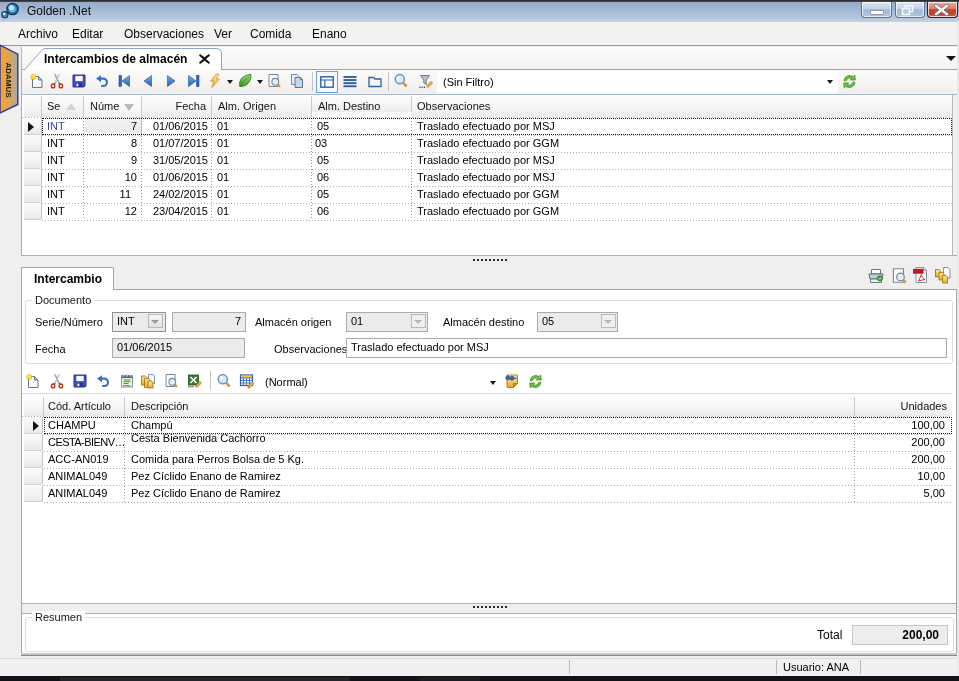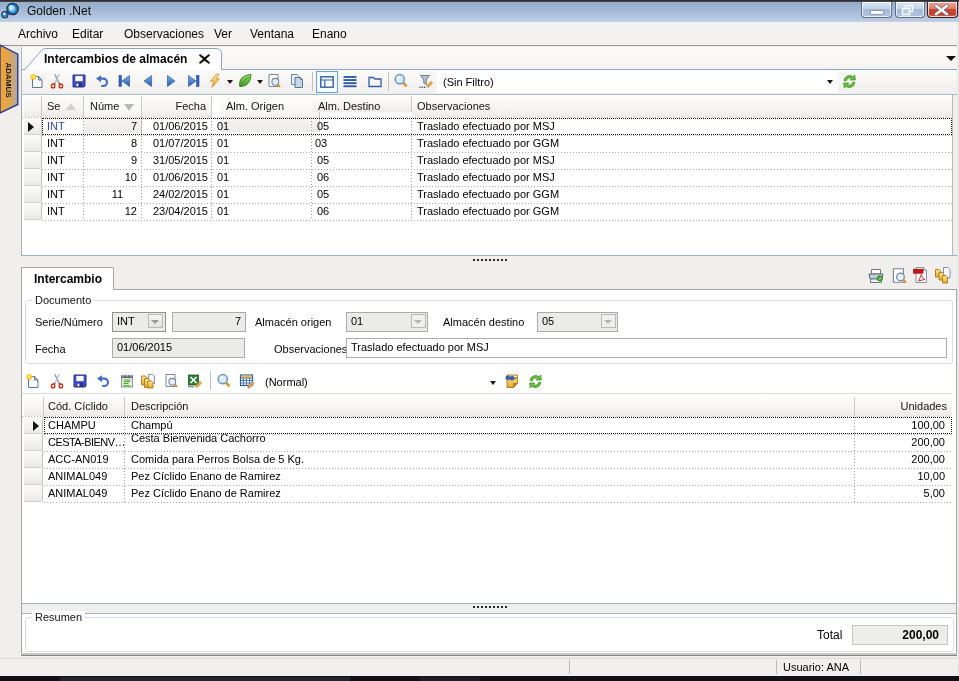--- a/index.html
+++ b/index.html
@@ -93,21 +93,21 @@
 </svg>
 <svg class="abs" style="left:934px;top:4px" width="15" height="12" viewBox="0 0 15 12">
   <path d="M2 0 L7.5 4 L13 0 L15 2 L10 6 L15 10 L13 12 L7.5 8 L2 12 L0 10 L5 6 L0 2 Z" fill="#FCFCFC" stroke="#5F6F8E" stroke-width=".8"></path>
 </svg>
 
 <div id="menubar" class="abs"></div>
 <div class="mitem" style="left:18px">Archivo</div>
 <div class="mitem" style="left:72px">Editar</div>
 <div class="mitem" style="left:124px">Observaciones</div>
 <div class="mitem" style="left:214px">Ver</div>
-<div class="mitem" style="left:250px">Ventana</div>
+<div class="mitem" style="left:250px">Comida</div>
 <div class="mitem" style="left:312px">Enano</div>
 
 <div id="tabstrip" class="abs"></div>
 <div id="tabstrip-line" class="abs"></div>
 <svg class="abs" style="left:24px;top:47px" width="200" height="23" viewBox="0 0 200 23">
   <path d="M0.5,23 L17.5,3.5 Q19,1.5 22,1.5 L192,1.5 Q197.5,1.5 197.5,7 L197.5,23" fill="#FFFFFF" stroke="#8FA5C5" stroke-width="1"></path>
 </svg>
 <div class="abs" style="left:44px;top:52px;font-weight:bold;font-size:12px">Intercambios de almacén</div>
 <svg class="abs" style="left:199px;top:54px" width="11" height="10" viewBox="0 0 11 10">
   <path d="M1 0 L5.5 3.2 L10 0 L11 1.5 L7 5 L11 8.5 L10 10 L5.5 6.8 L1 10 L0 8.5 L4 5 L0 1.5 Z" fill="#111"></path>
@@ -126,21 +126,21 @@
     <span class="hdrtext" style="left:5px">Se</span>
   </div>
 <div class="abs" style="left:66px;top:103px;width:0;height:0;border-left:5px solid transparent;border-right:5px solid transparent;border-bottom:7px solid #D2D2D0"></div>
 <div class="hdrcell" style="left:84px;top:96px;width:58px;height:37px">
     <span class="hdrtext" style="left:6px">Núme</span>
   </div>
 <div class="abs" style="left:124px;top:104px;width:0;height:0;border-left:5px solid transparent;border-right:5px solid transparent;border-top:7px solid #B9B9B7"></div>
 <div class="hdrcell" style="left:142px;top:96px;width:70px;height:21px">
     <span class="hdrtext" style="right:5px">Fecha</span>
   </div>
-<div class="hdrcell" style="left:220px;top:96px;width:100px;height:36px">
+<div class="hdrcell" style="left:212px;top:96px;width:100px;height:21px">
     <span class="hdrtext" style="left:6px">Alm. Origen</span>
   </div>
 <div class="hdrcell" style="left:312px;top:96px;width:100px;height:16px">
     <span class="hdrtext" style="left:6px">Alm. Destino</span>
   </div>
 <div class="hdrcell" style="left:412px;top:96px;width:540px;height:21px;border-right:none">
     <span class="hdrtext" style="left:5px">Observaciones</span>
   </div>
 <div class="doth" style="left:22px;top:117px;width:930px"></div>
 
@@ -170,21 +170,21 @@
 <div class="selcell" style="left:24px;top:169px;width:18px;height:17px"></div>
 <div class="cell" style="left:47px;top:171px;width:34px">INT</div>
 <div class="cell" style="left:86px;top:171px;width:51px;text-align:right">10</div>
 <div class="cell" style="left:144px;top:171px;width:64px;text-align:right">01/06/2015</div>
 <div class="cell" style="left:217px;top:171px;width:92px">01</div>
 <div class="cell" style="left:317px;top:171px;width:92px">06</div>
 <div class="cell" style="left:417px;top:171px;width:530px">Traslado efectuado por MSJ</div>
 <div class="doth" style="left:42px;top:169px;width:910px"></div>
 <div class="selcell" style="left:24px;top:186px;width:18px;height:17px"></div>
 <div class="cell" style="left:47px;top:188px;width:34px">INT</div>
-<div class="cell" style="left:92px;top:188px;width:51px;text-align:center">11</div>
+<div class="cell" style="left:80px;top:188px;width:51px;text-align:right">11</div>
 <div class="cell" style="left:144px;top:188px;width:64px;text-align:right">24/02/2015</div>
 <div class="cell" style="left:217px;top:188px;width:92px">01</div>
 <div class="cell" style="left:317px;top:188px;width:92px">05</div>
 <div class="cell" style="left:417px;top:188px;width:530px">Traslado efectuado por GGM</div>
 <div class="doth" style="left:42px;top:186px;width:910px"></div>
 <div class="selcell" style="left:24px;top:203px;width:18px;height:17px"></div>
 <div class="cell" style="left:47px;top:205px;width:34px">INT</div>
 <div class="cell" style="left:86px;top:205px;width:51px;text-align:right">12</div>
 <div class="cell" style="left:144px;top:205px;width:64px;text-align:right">23/04/2015</div>
 <div class="cell" style="left:217px;top:205px;width:92px">01</div>
@@ -229,21 +229,21 @@
 <div class="lbl" style="left:35px;top:343px">Fecha</div>
 <div class="field-gray" style="left:112px;top:338px;width:133px;height:20px">01/06/2015</div>
 <div class="lbl" style="left:274px;top:343px">Observaciones</div>
 <div class="field-white" style="left:346px;top:338px;width:601px;height:20px">Traslado efectuado por MSJ</div>
 
 <div class="abs" style="left:22px;top:393px;width:930px;height:1px;background:#DBDAD8"></div>
 
 <div class="abs gridbg" style="left:22px;top:394px;width:930px;height:208px"></div>
 <div class="hdrcell" style="left:24px;top:397px;width:20px;height:19px"></div>
 <div class="hdrcell" style="left:44px;top:397px;width:81px;height:19px">
-    <span class="hdrtext" style="left:4px;top:3px">Cód. Cíclido</span>
+    <span class="hdrtext" style="left:4px;top:3px">Cód. Artículo</span>
   </div>
 <div class="hdrcell" style="left:125px;top:397px;width:730px;height:19px">
     <span class="hdrtext" style="left:6px;top:3px">Descripción</span>
   </div>
 <div class="hdrcell" style="left:855px;top:397px;width:97px;height:19px;border-right:none">
     <span class="hdrtext" style="right:5px;top:3px">Unidades</span>
   </div>
 <div class="doth" style="left:22px;top:416px;width:930px"></div>
 <div class="selcell" style="left:24px;top:417px;width:19px;height:17px"></div>
 <div class="cell" style="left:48px;top:419px;width:76px">CHAMPU</div>

